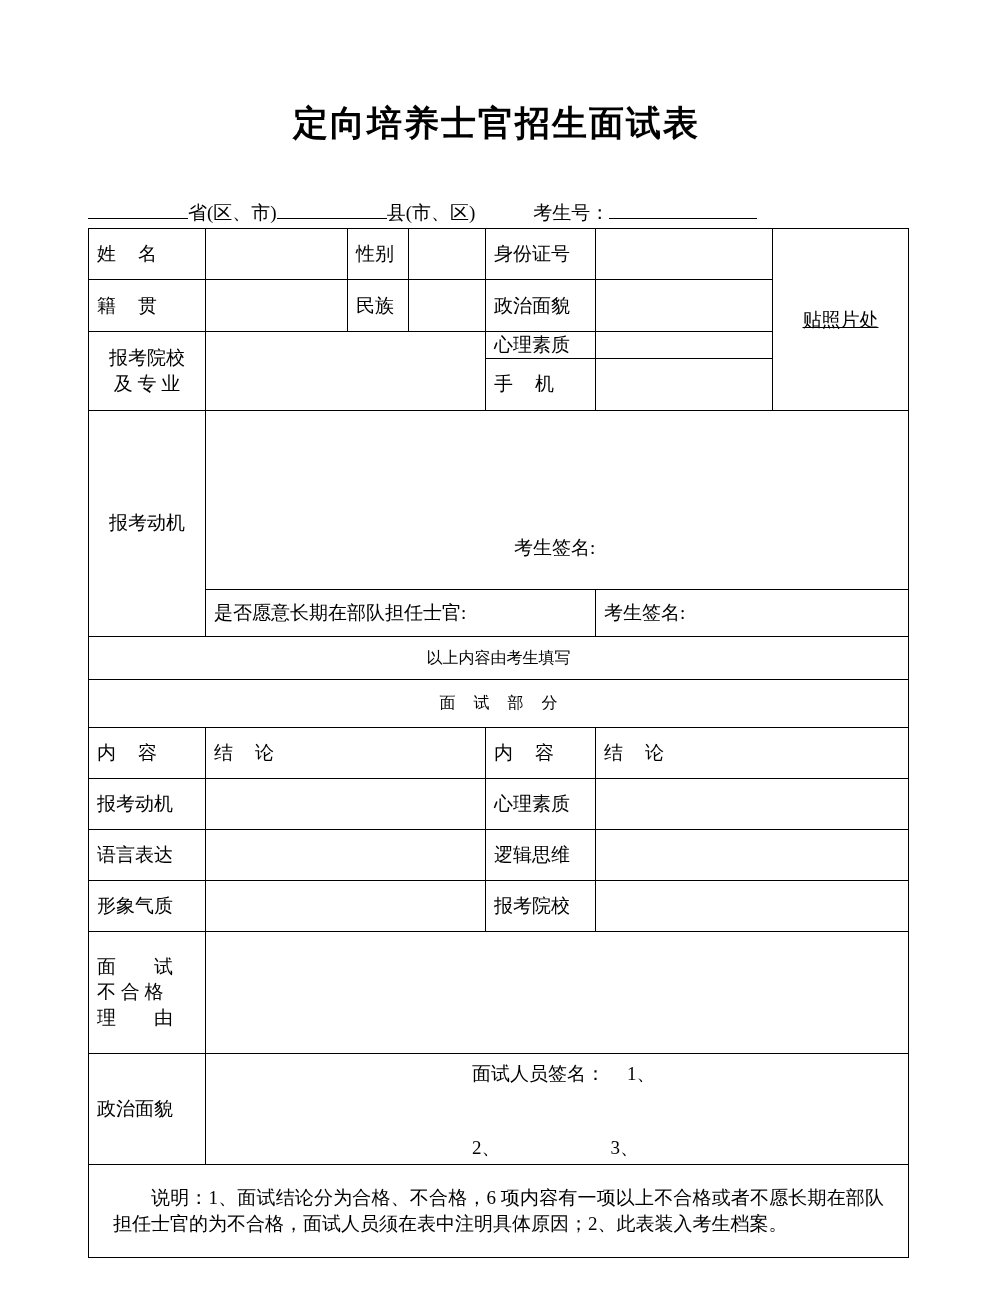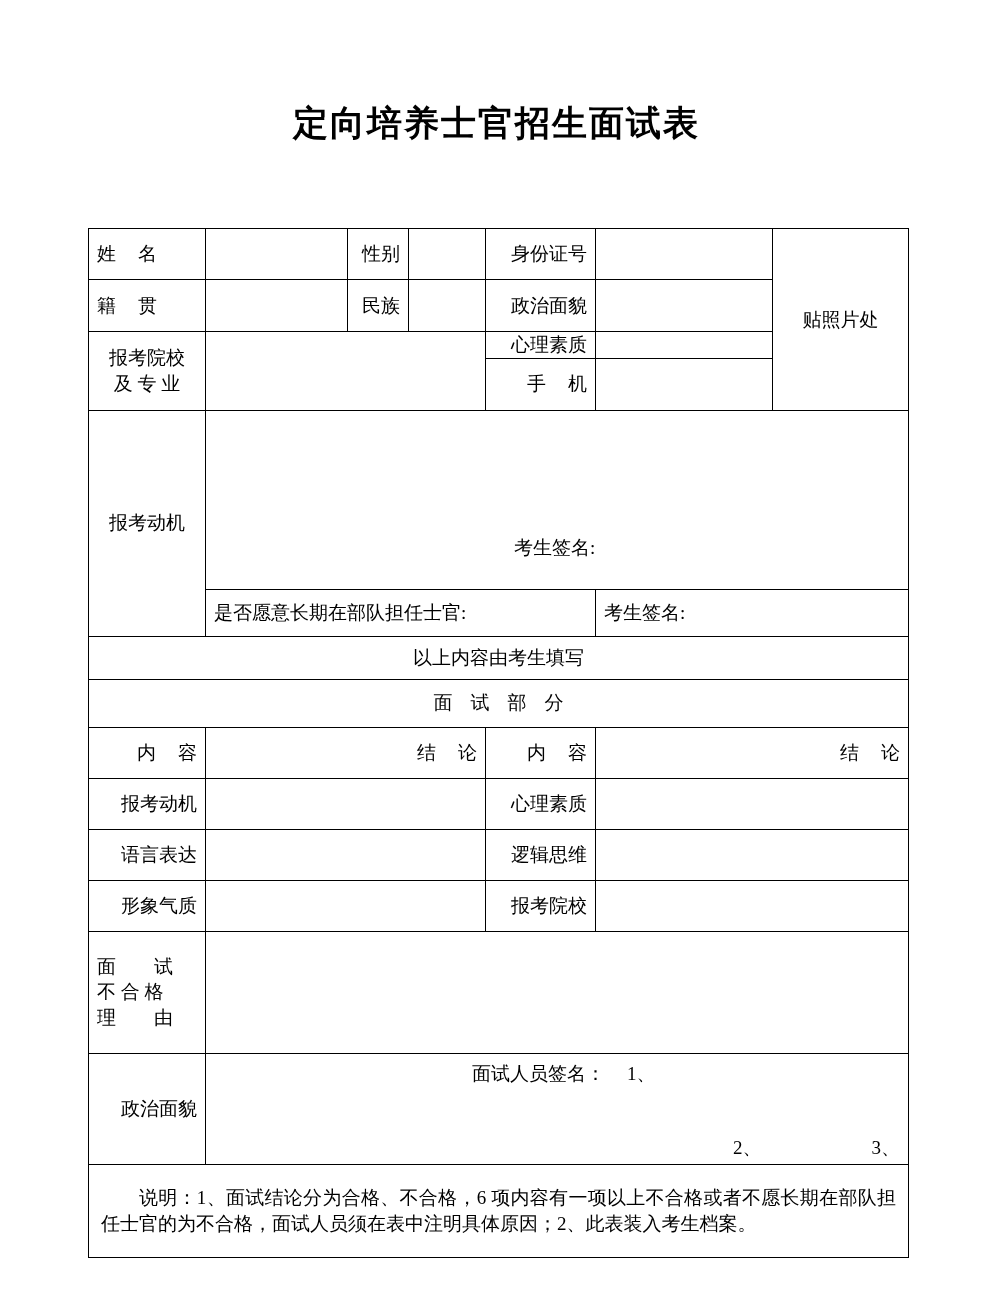--- a/index.html
+++ b/index.html
@@ -74,94 +74,97 @@
     font-size: 19px;
   }
   table.form td {
     border: 1.6px solid #000;
     padding: 0 8px;
     vertical-align: middle;
     line-height: 1.35;
   }
 
   .c-label   { text-align: left; }
-  .c-center  { text-align: right; }
+  .c-center  { text-align: left; }
   .c-left    { text-align: left; }
 
   
   .spread2 {
     display: inline-block;
     letter-spacing: 0;
   }
   .spread2 > span { display: inline-block; }
   .gap-md { display: inline-block; width: 22px; }
 
   .two-line {
     text-align: center;
     line-height: 1.5;
   }
 
   .photo-cell {
     text-align: center;
     vertical-align: middle;
+    text-decoration: underline;
   }
 
   .motive-label { text-align: center; }
   .sig-right {
     text-align: left;
     padding-left: 300px;
   }
 
   .section-title {
     text-align: center;
-    font-size: 19px;
+    font-size: 16px;
   }
   .section-title .sp { display:inline-block; width: 18px; }
 
   .conclusion-box {
     position: relative;
     height: 100%;
     padding-top: 4px;
   }
   .conc-line1 {
     padding-left: 258px;
     white-space: nowrap;
   }
   .conc-line2 {
     padding-left: 258px;
     margin-top: 48px;
     white-space: nowrap;
-    text-align: right;
   }
   .conc-gap { display: inline-block; width: 110px; }
   .conc-gap2 { display: inline-block; width: 22px; }
 
   .note-cell {
     font-size: 19px;
     line-height: 1.48;
     text-align: justify;
     padding: 8px 10px 10px 10px;
   }
   .note-cell p {
-    margin: 4px;
+    margin: 16px;
     text-indent: 2em;
   }
 
   .reject-label {
     text-align: left;
     line-height: 1.55;
   }
 </style>
 </head>
 <body>
 
 <div class="page">
 
   <div class="doc-title">定向培养士官招生面试表</div>
 
+  <div class="header-line">
+    <span class="blank blank-prov"></span><span>省(区、市)</span><span class="blank blank-county"></span><span>县(市、区)</span><span class="hl-pad" style="width:58px"></span><span>考生号：</span><span class="blank blank-exam"></span>
+  </div>
 
   <table class="form">
     <colgroup>
       <col style="width:117px">
       <col style="width:142px">
       <col style="width:61px">
       <col style="width:77px">
       <col style="width:110px">
       <col style="width:177px">
       <col style="width:136px">

